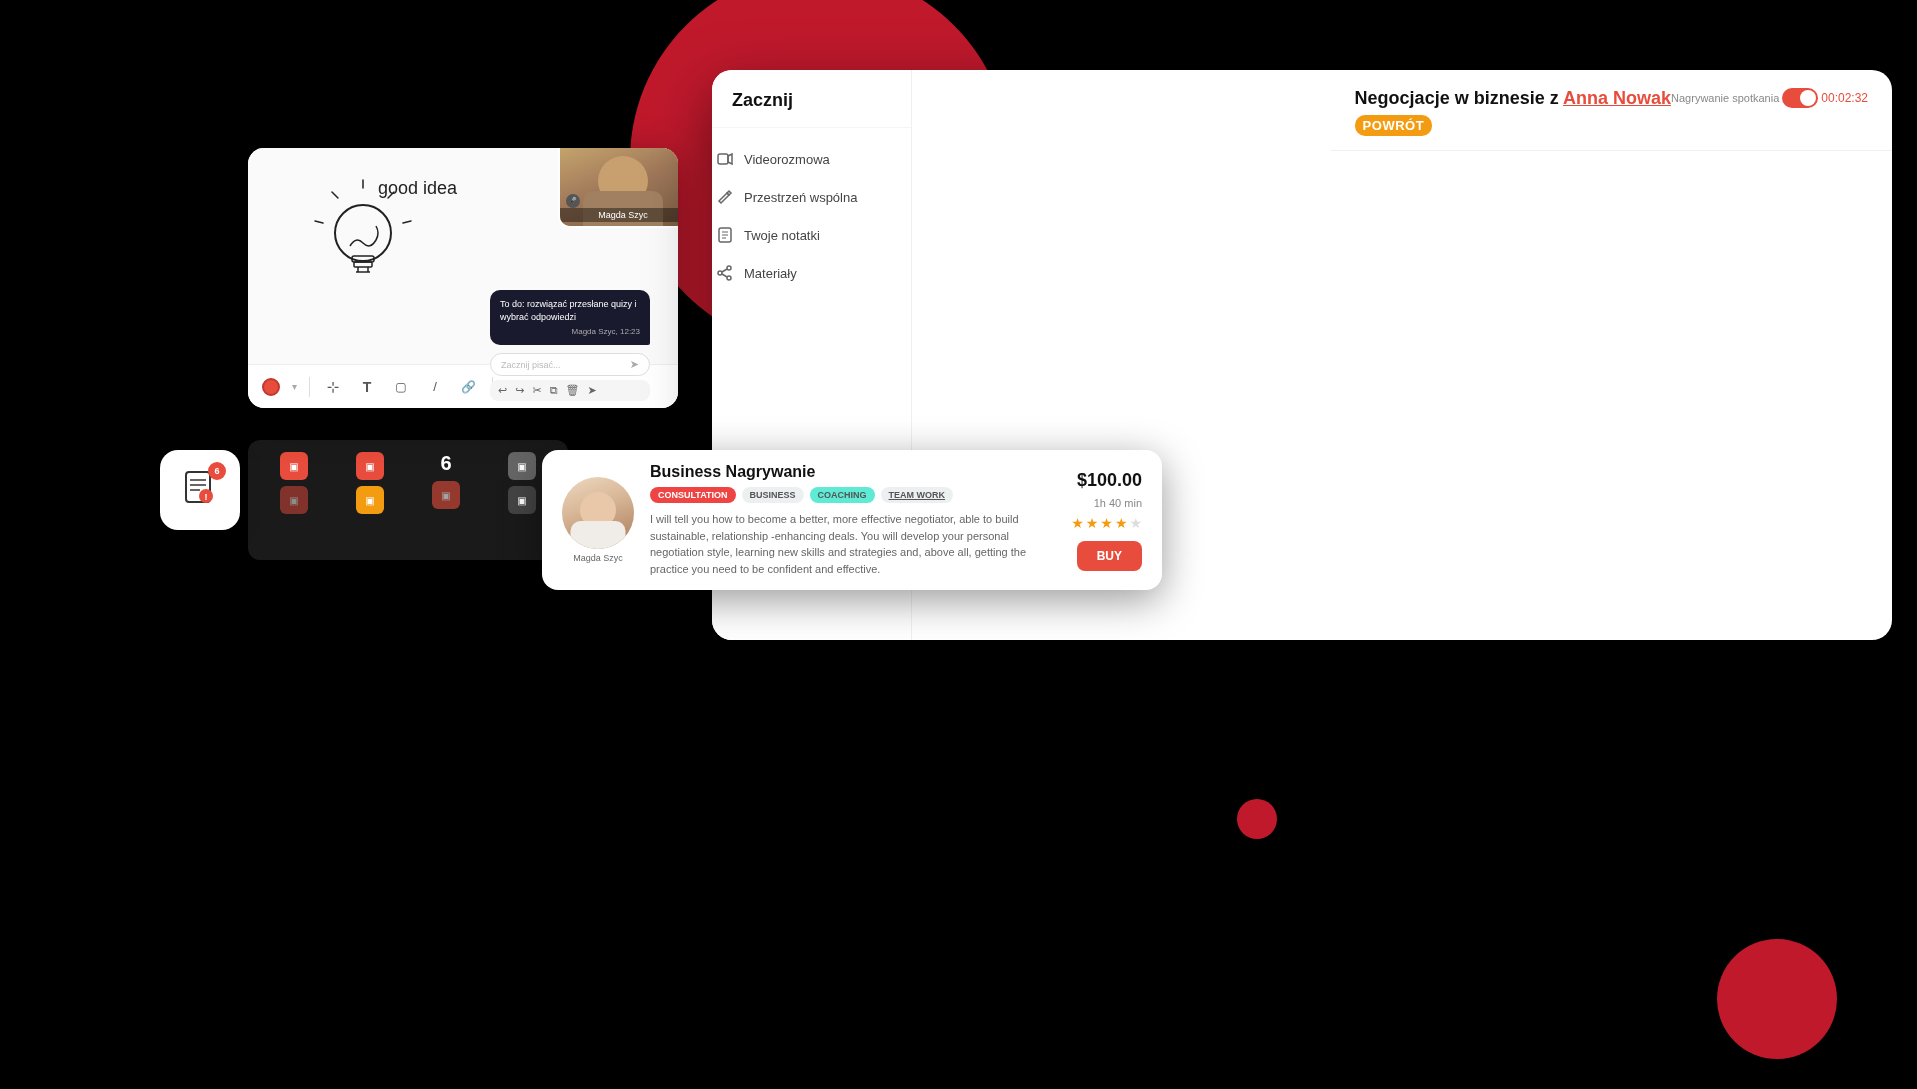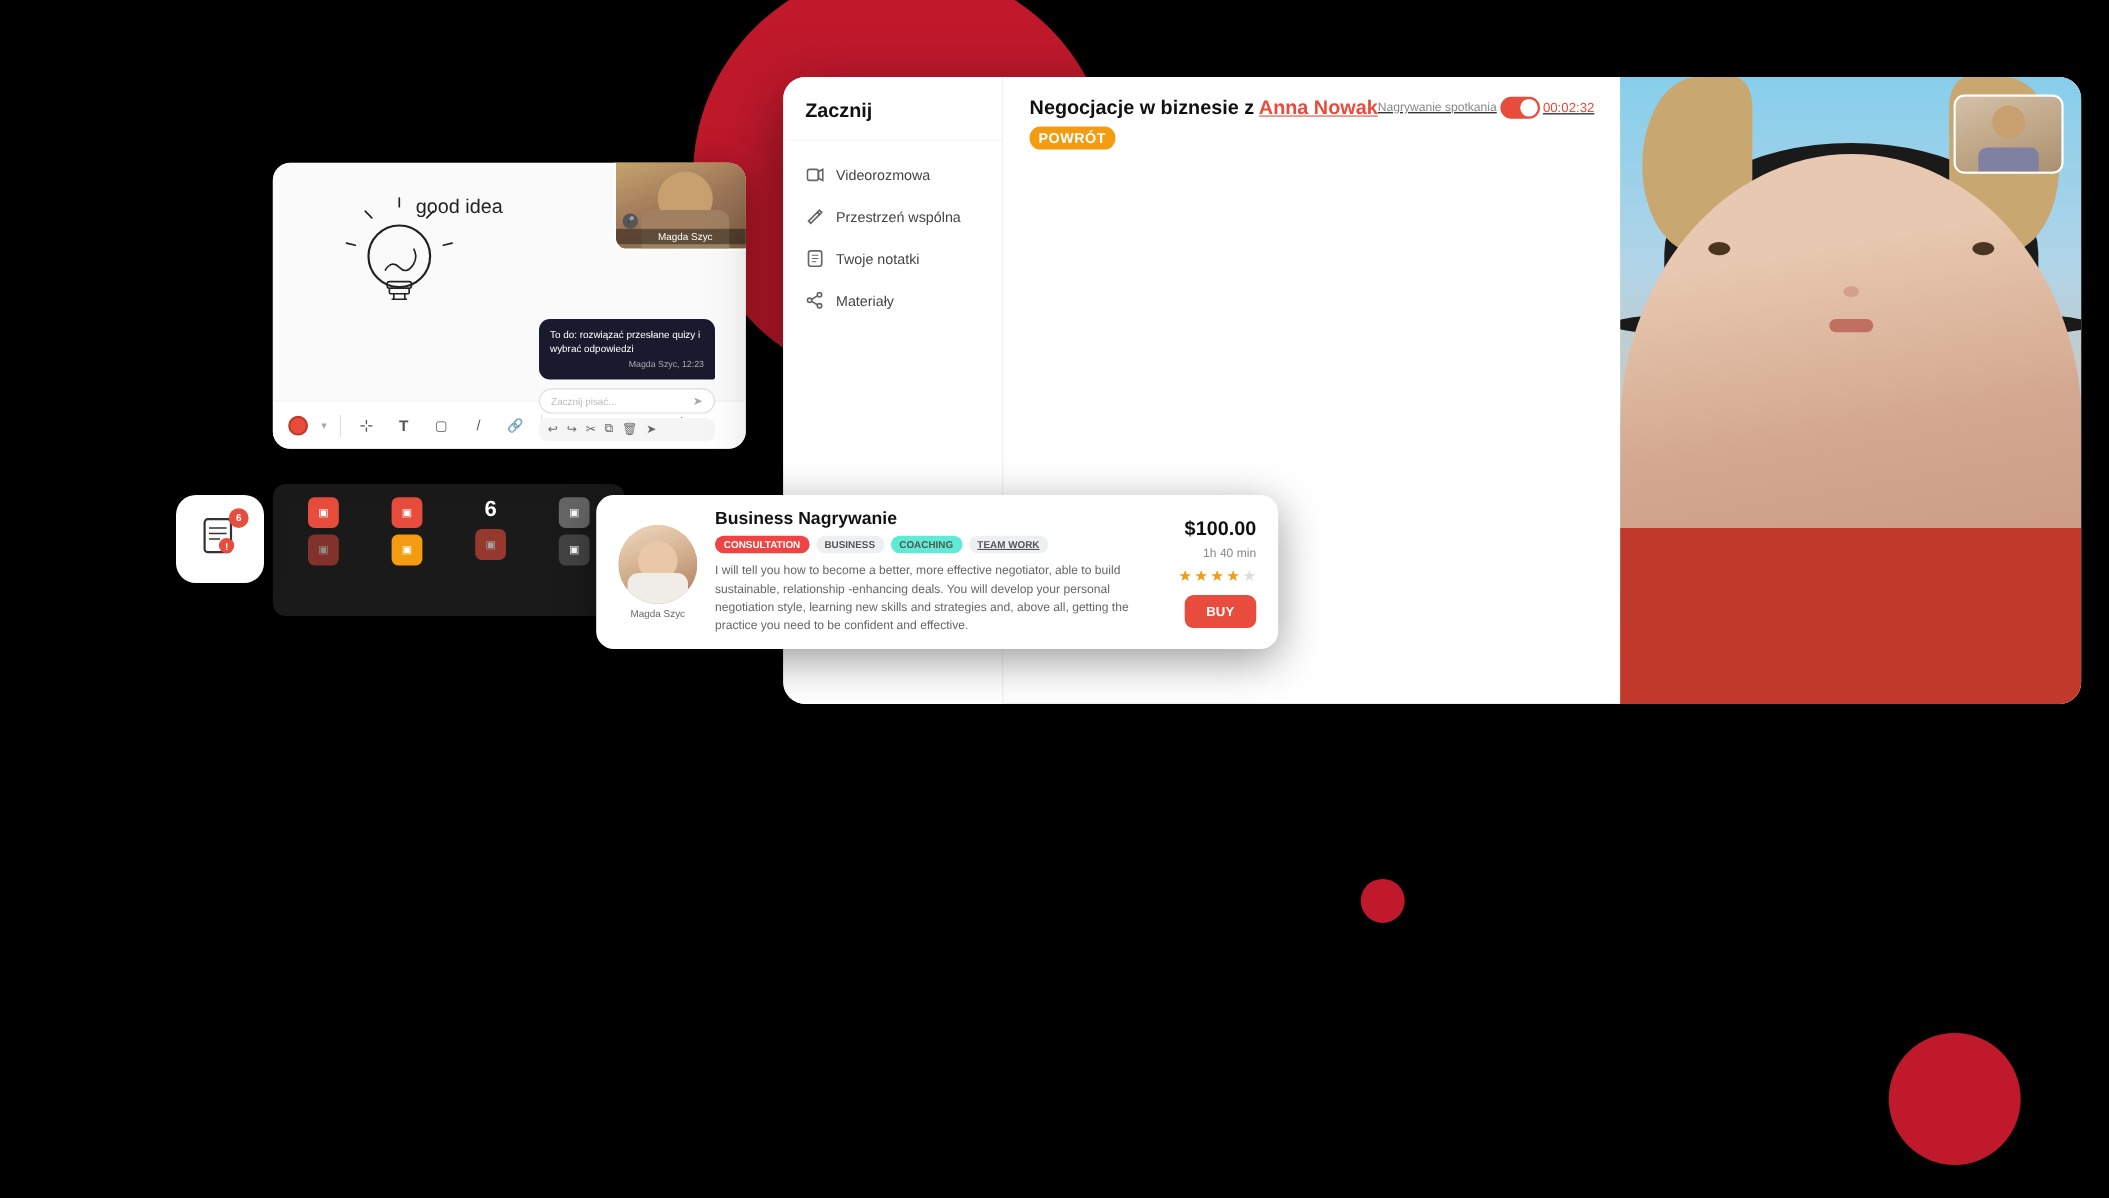--- a/index.html
+++ b/index.html
@@ -316,40 +316,42 @@
       border-bottom: 1px solid #f5f5f5;
     }
     .app-logo span { color: #111; }
     .sidebar-nav {
       padding: 12px 0;
     }
     .sidebar-item {
       display: flex;
       align-items: center;
       gap: 10px;
-      padding: 10px 20px;
+      padding: 10px 4px;
       font-size: 13px;
       color: #444;
       cursor: pointer;
     }
     .sidebar-item-icon {
       width: 18px;
       height: 18px;
       display: flex;
       align-items: center;
       justify-content: center;
       color: #666;
       font-size: 14px;
     }
 
     
     .app-main {
       flex: 1;
       display: flex;
+      flex-direction: column;
       overflow: hidden;
+      align-items: flex-end;
     }
     .app-header {
       padding: 18px 24px 14px;
       border-bottom: 1px solid #f0f0f0;
       display: flex;
       align-items: flex-start;
       justify-content: space-between;
     }
     .session-title {
       font-size: 18px;
@@ -368,21 +370,20 @@
       font-weight: 700;
       padding: 3px 8px;
       border-radius: 10px;
       margin-top: 6px;
       letter-spacing: 0.5px;
     }
     .recording-controls {
       display: flex;
       align-items: center;
       gap: 3px;
-      text-decoration: underline;
     }
     .recording-label {
       font-size: 11px;
       color: #888;
     }
     .toggle-switch {
       width: 36px;
       height: 20px;
       background: #e74c3c;
       border-radius: 10px;

